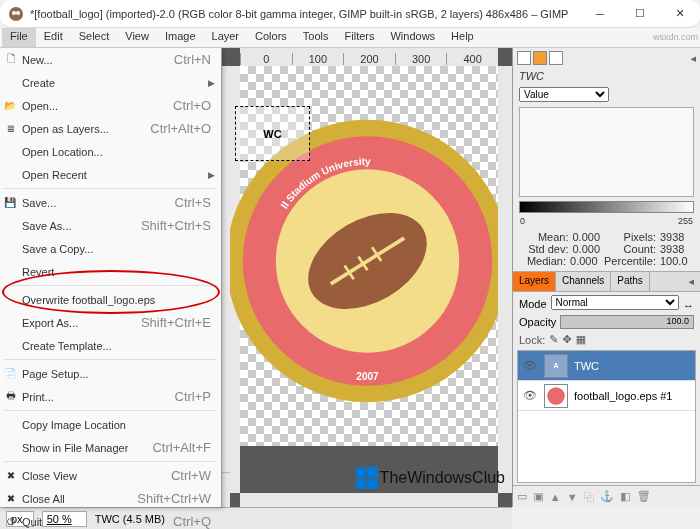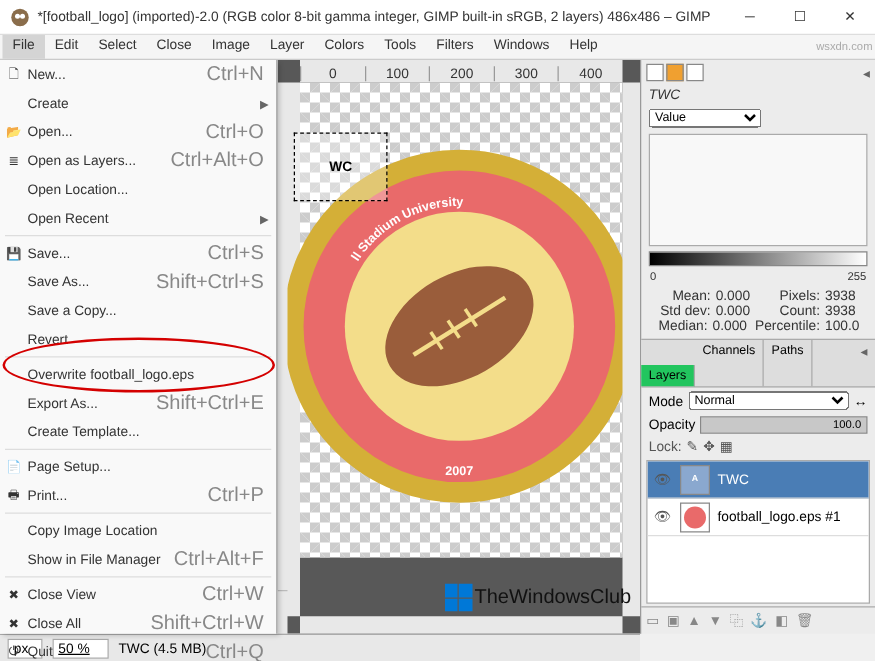--- a/index.html
+++ b/index.html
@@ -1,34 +1,34 @@
 <!DOCTYPE html>
 <html><head>
 <meta charset="utf-8">
 <style>
 * { box-sizing: border-box; margin: 0; padding: 0; font-family: "Segoe UI", Tahoma, sans-serif; font-size: 11px; }
 body { width: 700px; height: 529px; background: #f0f0f0; overflow: hidden; position: relative; }
 
 
-.titlebar { height: 28px; background: #fff; display: flex; align-items: center; padding-left: 8px; border-bottom: 1px solid #ddd; }
+.titlebar { height: 28px; background: #fff; display: flex; align-items: center; padding-left: 8px; border-bottom: 1px solid #ddd; border-radius: 11px; }
 .titlebar .icon { width: 16px; height: 16px; margin-right: 6px; }
 .titlebar .title { flex: 1; color: #333; font-size: 11px; }
 .win-btn { width: 40px; height: 28px; display: flex; align-items: center; justify-content: center; color: #333; }
 
 
 .menubar { height: 20px; background: #f5f5f5; display: flex; padding-left: 2px; border-bottom: 1px solid #ccc; }
 .menubar .menu { padding: 2px 8px; color: #333; font-size: 11px; }
 .menubar .menu.active { background: #d4d4d4; }
 
 
 .main { display: flex; height: calc(100% - 48px - 22px); }
 .file-menu { width: 222px; background: #f9f9f9; border-right: 1px solid #999; box-shadow: 2px 2px 4px rgba(0,0,0,0.2); position: relative; z-index: 10; }
 .mi { display: flex; align-items: center; height: 23px; padding: 0 10px 0 22px; color: #333; position: relative; font-size: 11px; }
 .mi .lbl { flex: 1; }
-.mi .sc { color: #888; font-size: 16px; }
+.mi .sc { color: #888; font-size: 13px; }
 .mi .arrow { position: absolute; right: 6px; color: #666; font-size: 9px; }
 .mi-icon { position: absolute; left: 4px; width: 14px; height: 14px; display: flex; align-items: center; justify-content: center; font-size: 10px; }
 .sep { height: 1px; background: #ddd; margin: 2px 4px; }
 
 
 .highlight-ellipse { position: absolute; left: 2px; top: 222px; width: 218px; height: 44px; border: 2px solid #d40000; border-radius: 50%; pointer-events: none; z-index: 20; }
 
 
 .canvas-area { flex: 1; background: #585858; position: relative; overflow: hidden; }
 .ruler-h { position: absolute; top: 0; left: 18px; right: 14px; height: 18px; background: #e8e8e8; color: #333; font-size: 8px; display: flex; align-items: flex-end; padding-bottom: 1px; }
@@ -51,21 +51,21 @@
 .gradient-bar { height: 12px; margin: 2px 6px; background: linear-gradient(to right, #000, #fff); border: 1px solid #888; position: relative; }
 .gradient-bar .val { position: absolute; bottom: -14px; font-size: 9px; color: #333; }
 .stats { padding: 16px 6px 4px; font-size: 9px; color: #333; }
 .stats-row { display: flex; }
 .stats-row .l { flex: 1; text-align: right; padding-right: 4px; }
 .stats-row .v { width: 34px; }
 .stats-row .l2 { flex: 1; text-align: right; padding-right: 4px; }
 .stats-row .v2 { width: 34px; }
 .layers-tabs { display: flex; border-top: 1px solid #aaa; border-bottom: 1px solid #aaa; background: #ddd; }
 .layers-tabs .tab { padding: 3px 6px; font-size: 10px; border-right: 1px solid #aaa; }
-.layers-tabs .tab.active { background: #22c55e; margin-top: 20px; }
+.layers-tabs .tab.active { background: #f97316; }
 .mode-row { display: flex; align-items: flex-end; padding: 3px 6px; gap: 4px; font-size: 10px; }
 .mode-row select { flex: 1; font-size: 10px; }
 .opacity-row { display: flex; align-items: center; padding: 2px 6px; font-size: 10px; }
 .opacity-row .bar { flex: 1; height: 14px; background: linear-gradient(to right,#c8c8c8,#c8c8c8); border: 1px solid #888; position: relative; }
 .opacity-row .val { position: absolute; right: 4px; font-size: 9px; }
 .lock-row { display: flex; align-items: center; padding: 2px 6px; gap: 4px; font-size: 10px; color: #555; }
 .layer-list { flex: 1; background: #fff; border: 1px solid #aaa; margin: 2px 4px; overflow: hidden; }
 .layer-item { display: flex; align-items: center; height: 30px; border-bottom: 1px solid #ddd; padding: 0 4px; gap: 6px; font-size: 10px; }
 .layer-item .eye { width: 16px; text-align: center; color: #555; }
 .layer-item .thumb { width: 24px; height: 24px; border: 1px solid #888; background: #8aa8cf; display: flex; align-items: center; justify-content: center; font-size: 7px; font-weight: bold; color: #fff; }
@@ -110,21 +110,21 @@
   <div class="win-btn">☐</div>
   <div class="win-btn close">✕</div>
 </div>
 
 <span class="wsx">wsxdn.com</span>
 
 <div class="menubar">
   <div class="menu active">File</div>
   <div class="menu">Edit</div>
   <div class="menu">Select</div>
-  <div class="menu">Close</div>
+  <div class="menu">View</div>
   <div class="menu">Image</div>
   <div class="menu">Layer</div>
   <div class="menu">Colors</div>
   <div class="menu">Tools</div>
   <div class="menu">Filters</div>
   <div class="menu">Windows</div>
   <div class="menu">Help</div>
 </div>
 
 <div class="main">

